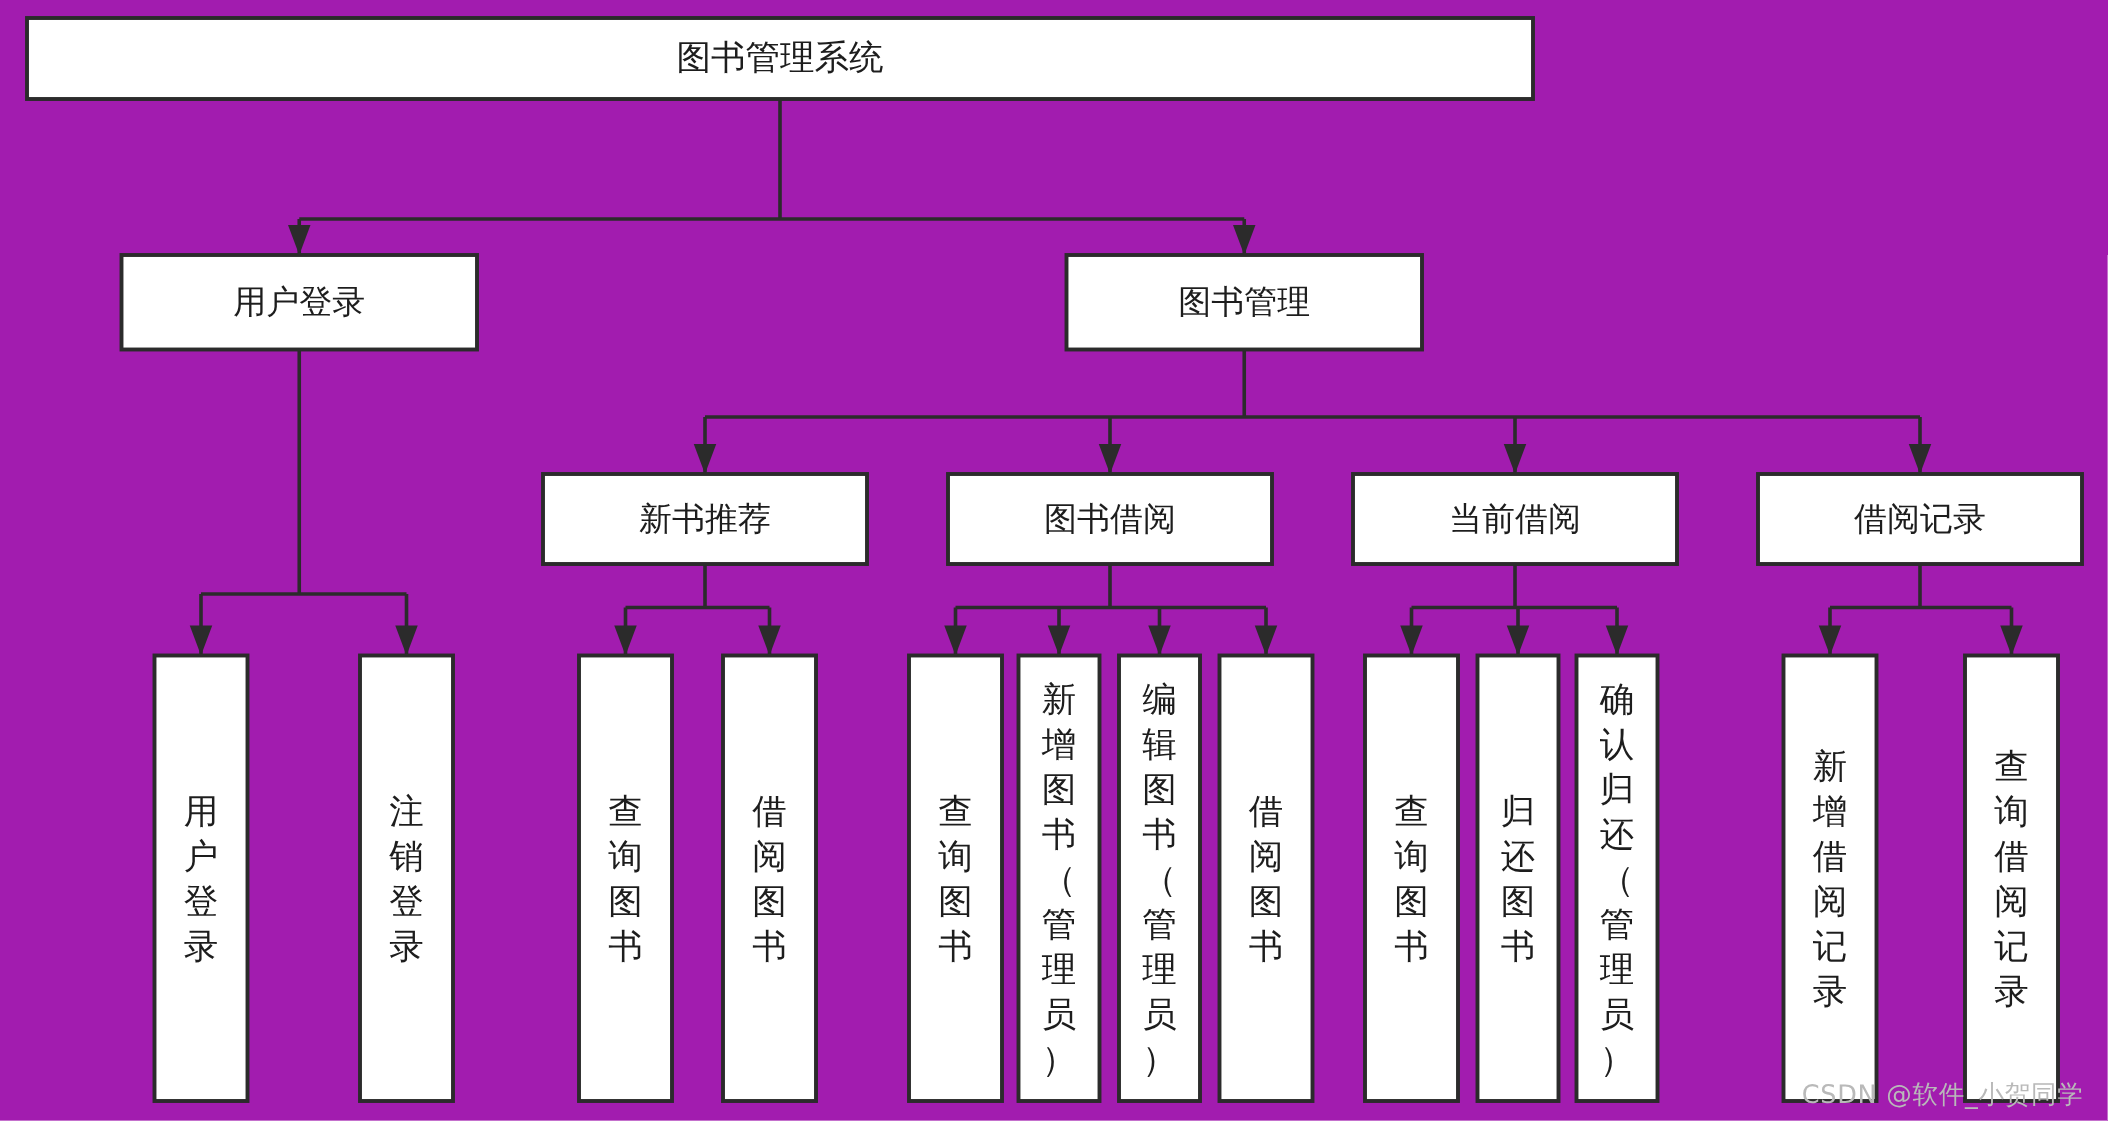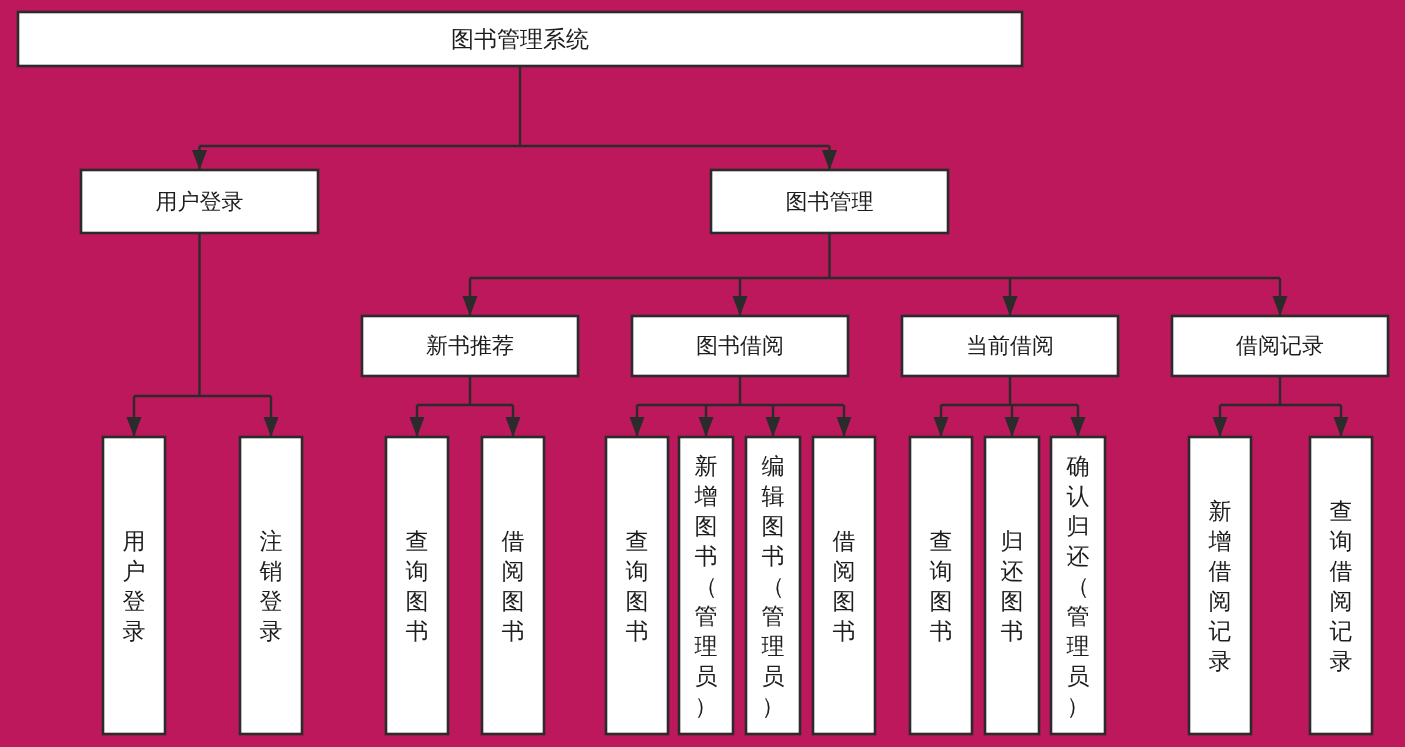--- a/index.html
+++ b/index.html
@@ -12,21 +12,21 @@
     width: 1405px;
     height: 747px;
     font-family: "DejaVu Sans", "Liberation Sans", sans-serif;
     overflow: hidden;
     position: relative;
   }
   #diagram-root {
     position: relative;
     width: 1405px;
     height: 747px;
-    background: #be185d;
+    background: #a21caf;
   }
   svg#flowchart {
     display: block;
     width: 1405px;
     height: 747px;
   }
   .node-rect {
     fill: #ffffff;
     stroke: #2b2b2b;
     stroke-width: 2.6;
@@ -254,13 +254,14 @@
         <g>
           <text x="1341" y="512.5" class="leaf-label-glyph">查</text>
           <text x="1341" y="542.5" class="leaf-label-glyph">询</text>
           <text x="1341" y="572.5" class="leaf-label-glyph">借</text>
           <text x="1341" y="602.5" class="leaf-label-glyph">阅</text>
           <text x="1341" y="632.5" class="leaf-label-glyph">记</text>
           <text x="1341" y="662.5" class="leaf-label-glyph">录</text>
         </g>
       </g>
   </svg>
+  <div class="watermark">CSDN @软件_小贺同学</div>
 </div>
 
 </body></html>

